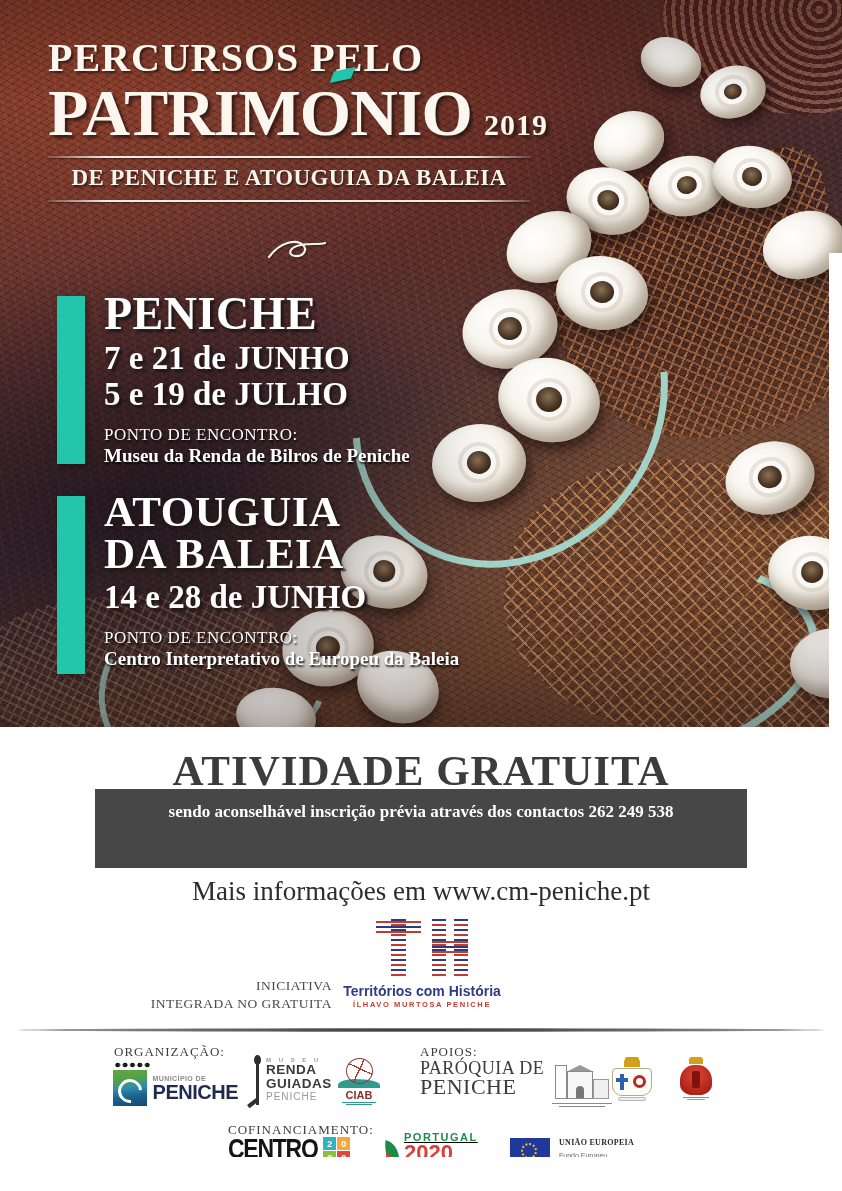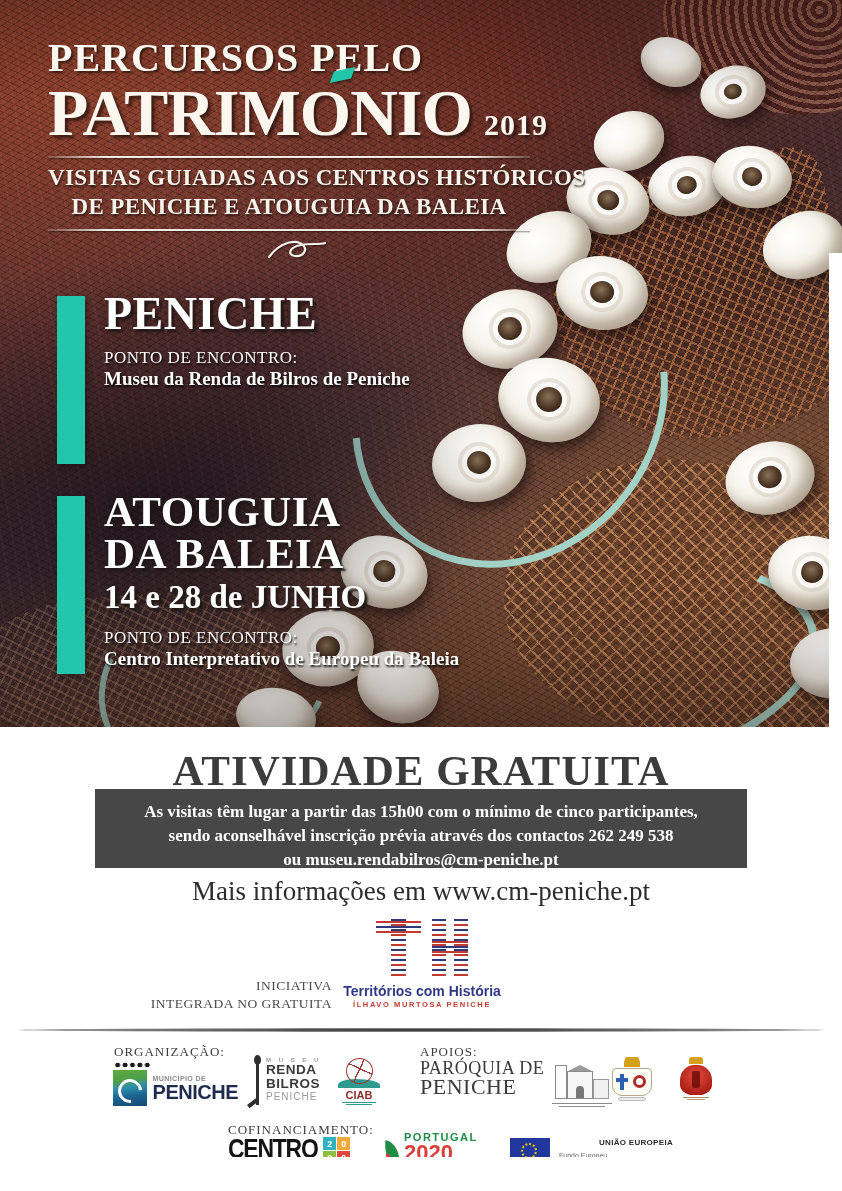--- a/index.html
+++ b/index.html
@@ -207,30 +207,30 @@
   .centro-grid { display:grid; grid-template-columns:13px 13px; grid-auto-rows:13px; gap:1px; margin-left:-14px; margin-top:1px; }
   .centro-cell { display:flex; align-items:center; justify-content:center; color:#fff;
     font-family:"Liberation Sans", sans-serif; font-weight:bold; font-size:9px; }
   .cc0 { background:#2fb3bf; } .cc1 { background:#f2a93b; } .cc2 { background:#8cbf3f; } .cc3 { background:#dd4a3a; }
 
   .logo-pt2020 { position:absolute; top:1131px; left:384px; display:flex; }
   .pt-leaf { position:relative; width:17px; height:27px; margin-top:10px; background:#1f8c46;
     border-radius:0 100% 0 100%; transform:rotate(6deg); }
   .pt-leaf::after { content:""; position:absolute; left:2px; bottom:1px; width:8px; height:13px; background:#d9403a;
     border-radius:0 100% 0 100%; }
-  .pt-text { margin-left:3px; }
+  .pt-text { margin-left:3px;text-decoration:underline; }
   .pt-top { font-family:"Liberation Sans", sans-serif; font-weight:bold; font-size:11px; color:#1f8c46; letter-spacing:1.5px; }
   .pt-main { font-family:"Liberation Sans", sans-serif; font-weight:bold; font-size:22px; color:#d9403a;
     line-height:0.9; letter-spacing:0; }
 
   .logo-eu { position:absolute; top:1138px; left:510px; display:flex; }
   .eu-flag { position:relative; width:40px; height:27px; background:#20389c; }
   .eu-stars { position:absolute; left:11px; top:5px; width:16px; height:16px; border:2px dotted #f7c500; border-radius:50%; }
   .eu-text { margin-left:9px; }
-  .eu-title { font-family:Liberation Sans, sans-serif; font-weight:bold; font-size:8px; color:#2b2b2b; letter-spacing:0.3px;margin-left:40px; }
+  .eu-title { font-family:Liberation Serif, serif; font-weight:bold; font-size:8px; color:#2b2b2b; letter-spacing:0.3px; }
   .eu-sub { font-family:"Liberation Sans", sans-serif; font-size:7px; color:#666; line-height:1.3; margin-top:4px; }
 </style>
 </head>
 <body>
 
 <div class="poster">
 
   <div class="photo">
     <div class="photo-bg"></div>
     <div class="rope-coil"></div>
@@ -267,34 +267,37 @@
     <div class="photo-right-margin"></div>
 
     <div class="title-block">
       <div class="title-line1">PERCURSOS PELO</div>
       <div class="title-line2"><span>PATRIM</span><span class="o-wrap"><span>O</span><span class="o-accent"></span></span><span>NIO</span><span class="title-year">2019</span></div>
     </div>
 
     <div class="subtitle-block">
       <div class="rule"></div>
       <div class="subtitle-text">
-        <div>VISITAS GUIADAS AOS CENTROS HISTÓRICOS</div>
         <div>DE PENICHE E ATOUGUIA DA BALEIA</div>
       </div>
       <div class="rule"></div>
     </div>
 
     <svg class="squiggle" viewBox="0 0 60 26">
       <path d="M2 20 C14 4 30 2 36 8 C41 13 36 20 28 19 C20 18 22 10 34 8 C44 6 52 8 58 6" fill="none" stroke="#f5f2ea" stroke-width="2.2" stroke-linecap="round"></path>
     </svg>
 
     <div class="section sec-peniche">
       <div class="bar"></div>
       <div class="content">
         <h2>PENICHE</h2>
+        <div class="dates">
+          <div>7 e 21 de JUNHO</div>
+          <div>5 e 19 de JULHO</div>
+        </div>
         <div class="ponto-label">PONTO DE ENCONTRO:</div>
         <div class="ponto-place">Museu da Renda de Bilros de Peniche</div>
       </div>
     </div>
 
     <div class="section sec-atouguia">
       <div class="bar"></div>
       <div class="content">
         <h2><span>ATOUGUIA</span><br><span>DA BALEIA</span></h2>
         <div class="dates">
@@ -302,23 +305,21 @@
         </div>
         <div class="ponto-label">PONTO DE ENCONTRO:</div>
         <div class="ponto-place">Centro Interpretativo de Europeu da Baleia</div>
       </div>
     </div>
   </div>
 
   <div class="free-title">ATIVIDADE GRATUITA</div>
 
   <div class="info-box">
-    <div>As visitas têm lugar a partir das 15h00 com o mínimo de cinco participantes,</div>
     <div>sendo aconselhável inscrição prévia através dos contactos 262 249 538</div>
-    <div>ou museu.rendabilros@cm-peniche.pt</div>
   </div>
 
   <div class="more-info">Mais informações em www.cm-peniche.pt</div>
 
   <div class="project-label">
     <div>INICIATIVA</div>
     <div>INTEGRADA NO GRATUITA</div>
   </div>
 
   <div class="th-block">
@@ -347,21 +348,21 @@
         <div class="mp-main">PENICHE</div>
       </div>
     </div>
   </div>
 
   <div class="logo-renda sans">
     <div class="rb-bobbin"></div>
     <div class="rb-text">
       <div class="rb-museu">M U S E U</div>
       <div class="rb-big">RENDA</div>
-      <div class="rb-big">BILROS</div>
+      <div class="rb-big">GUIADAS</div>
       <div class="rb-peniche">PENICHE</div>
     </div>
   </div>
 
   <div class="logo-ciab">
     <div class="ciab-circle"></div>
     <div class="ciab-wave"></div>
     <div class="ciab-text">CIAB</div>
     <div class="ciab-lines"></div>
   </div>

